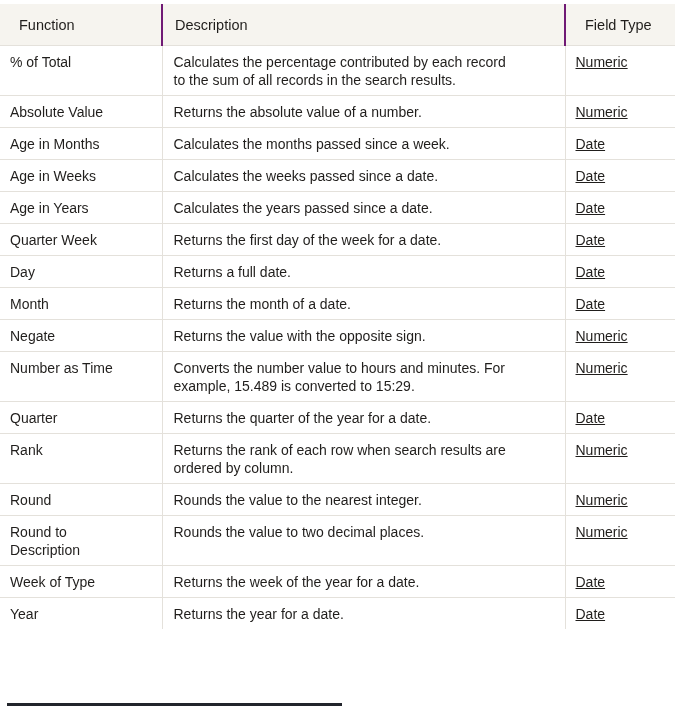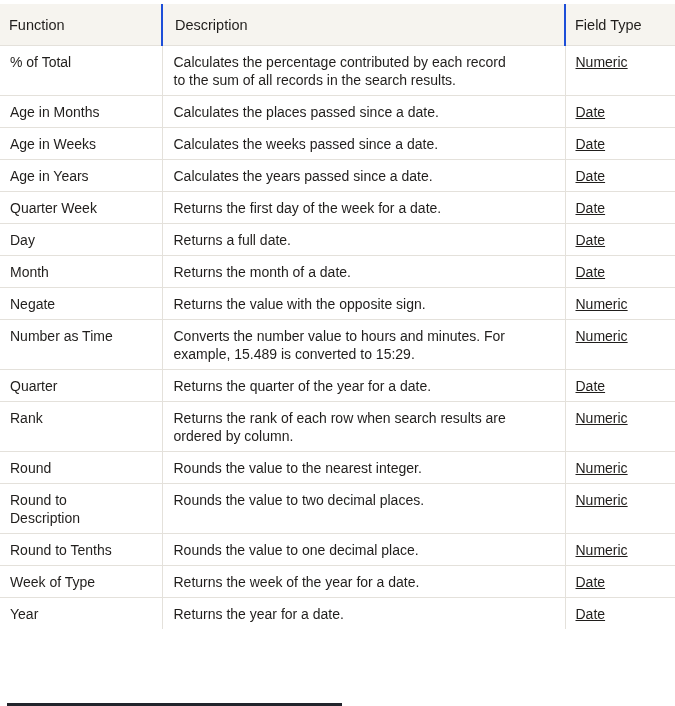--- a/index.html
+++ b/index.html
@@ -29,25 +29,25 @@
     border-right: 1px solid var(--border);
   }
   col.col-fn   { width: 162px; }
   col.col-desc { width: 403px; }
   col.col-type { width: 110px; }
   th {
     background: var(--header-bg);
     text-align: left;
     font-weight: 400;
     font-size: 14.5px;
-    padding: 13px 10px 12px 9px;
+    padding: 13px 10px 12px 19px;
     color: var(--text);
     vertical-align: middle;
   }
-  th + th { border-left: 2px solid #1d4ed8; }
+  th + th { border-left: 2px solid #701a75; }
   th.h-desc { padding-left: 12px; }
   td {
     vertical-align: top;
     padding: 7px 10px 6px 10px;
     line-height: 18px;
     border-top: 1px solid var(--border);
   }
   td.c-fn   { padding-right: 30px; }
   td.c-desc { border-left: 1px solid var(--border); padding-left: 11px; padding-right: 46px; }
   td.c-type { border-left: 1px solid var(--border); text-decoration: underline; }
@@ -77,25 +77,30 @@
         <th class="h-type">Field Type</th>
       </tr>
     </thead>
     <tbody>
   <tr>
     <td class="c-fn">% of Total</td>
     <td class="c-desc">Calculates the percentage contributed by each record to the sum of all records in the search results.</td>
     <td class="c-type">Numeric</td>
   </tr>
 
+  <tr>
+    <td class="c-fn">Absolute Value</td>
+    <td class="c-desc">Returns the absolute value of a number.</td>
+    <td class="c-type">Numeric</td>
+  </tr>
 
 
   <tr>
     <td class="c-fn">Age in Months</td>
-    <td class="c-desc">Calculates the places passed since a date.</td>
+    <td class="c-desc">Calculates the months passed since a week.</td>
     <td class="c-type">Date</td>
   </tr>
 
   <tr>
     <td class="c-fn">Age in Weeks</td>
     <td class="c-desc">Calculates the weeks passed since a date.</td>
     <td class="c-type">Date</td>
   </tr>
 
   <tr>
@@ -151,25 +156,20 @@
     <td class="c-desc">Rounds the value to the nearest integer.</td>
     <td class="c-type">Numeric</td>
   </tr>
 
   <tr>
     <td class="c-fn">Round to Description</td>
     <td class="c-desc">Rounds the value to two decimal places.</td>
     <td class="c-type">Numeric</td>
   </tr>
 
-  <tr>
-    <td class="c-fn">Round to Tenths</td>
-    <td class="c-desc">Rounds the value to one decimal place.</td>
-    <td class="c-type">Numeric</td>
-  </tr>
 
   <tr>
     <td class="c-fn">Week of Type</td>
     <td class="c-desc">Returns the week of the year for a date.</td>
     <td class="c-type">Date</td>
   </tr>
 
   <tr>
     <td class="c-fn">Year</td>
     <td class="c-desc">Returns the year for a date.</td>

